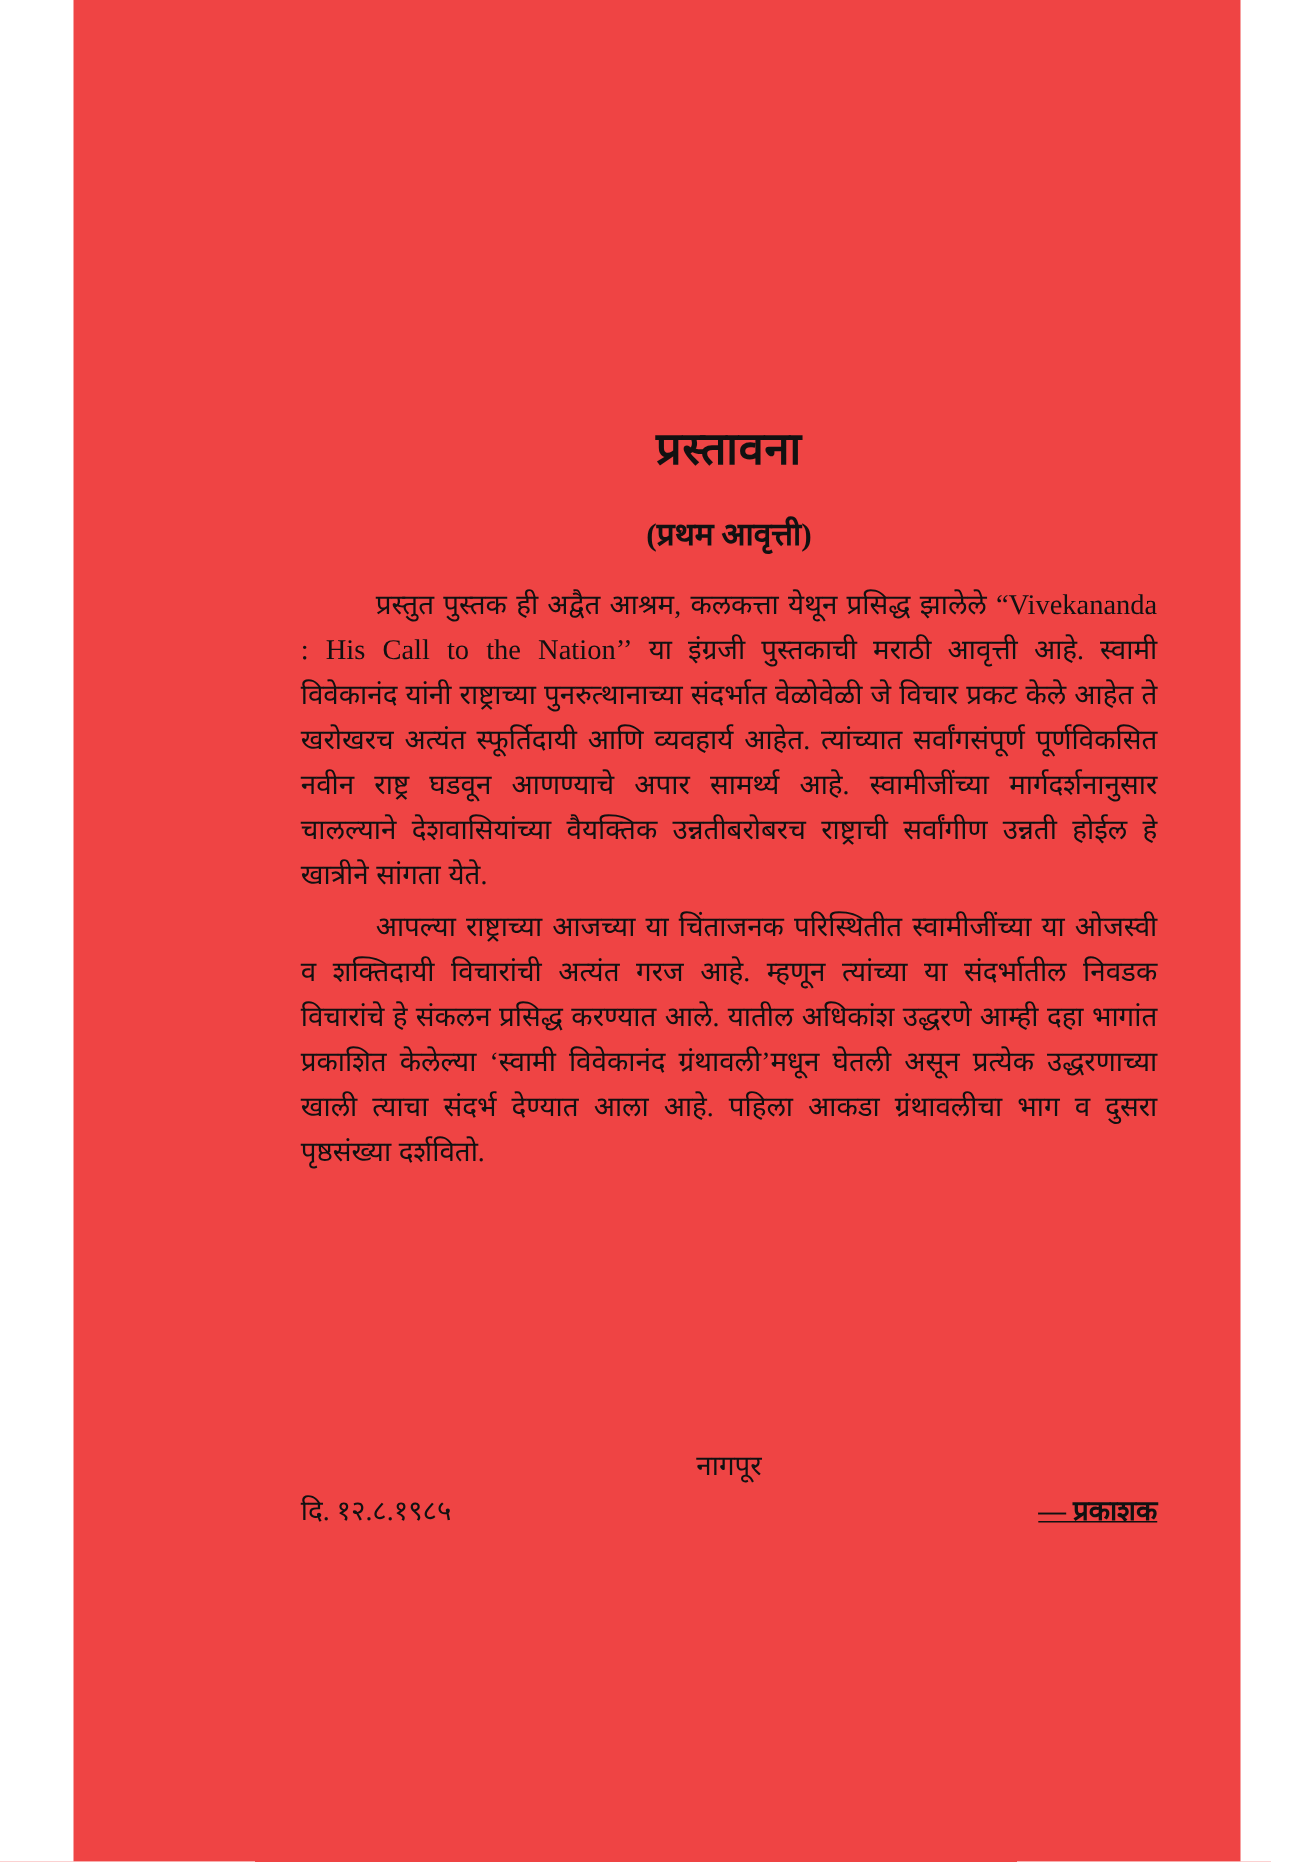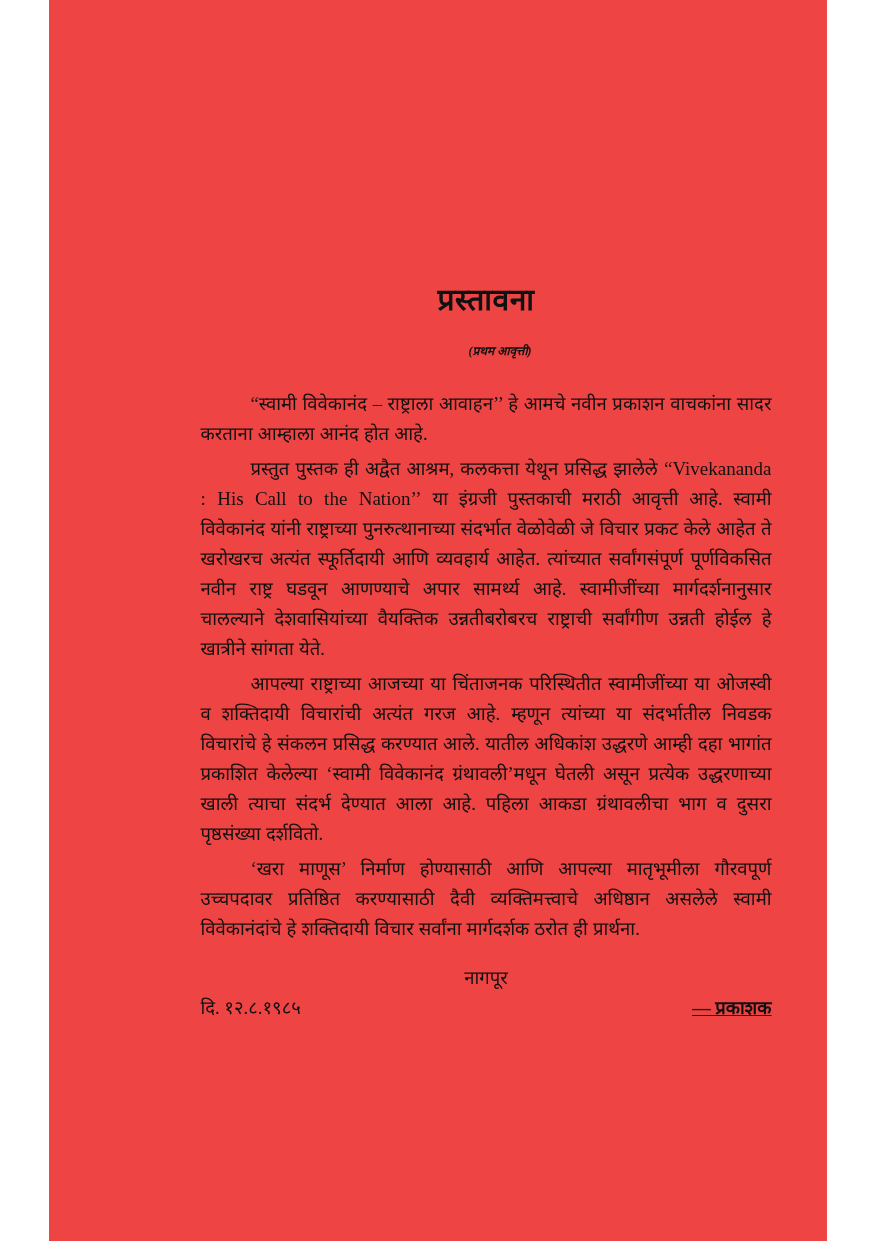--- a/index.html
+++ b/index.html
@@ -33,27 +33,26 @@
     left: 152px;
     top: 283px;
     width: 571px;
   }
 
   .doc-subtitle {
     margin: 0;
     padding: 0;
     text-align: center;
     font-weight: 700;
-    font-size: 12px;
+    font-size: 21px;
     line-height: 1.1;
     position: absolute;
-    left: 166px;
+    left: 152px;
     top: 345px;
     width: 571px;
-    font-style: italic;
   }
 
   
   .body-block {
     position: absolute;
     left: 152px;
     top: 389px;
     width: 571px;
   }
 
@@ -118,27 +117,25 @@
 <body>
 
 <div class="page">
 
   <h1 class="doc-title">प्रस्तावना</h1>
 
   <div class="doc-subtitle">(प्रथम आवृत्ती)</div>
 
   <div class="body-block">
 
-    <p class="para">“स्वामी विवेकानंद – राष्ट्राला आवाहन’’ हे आमचे नवीन प्रकाशन वाचकांना सादर करताना आम्हाला आनंद होत आहे.</p>
 
     <p class="para"><span>प्रस्तुत पुस्तक ही अद्वैत आश्रम, कलकत्ता येथून प्रसिद्ध झालेले </span><span class="en-title">“Vivekananda : His Call to the Nation’’</span><span> या इंग्रजी पुस्तकाची मराठी आवृत्ती आहे. स्वामी विवेकानंद यांनी राष्ट्राच्या पुनरुत्थानाच्या संदर्भात वेळोवेळी जे विचार प्रकट केले आहेत ते खरोखरच अत्यंत स्फूर्तिदायी आणि व्यवहार्य आहेत. त्यांच्यात सर्वांगसंपूर्ण पूर्णविकसित नवीन राष्ट्र घडवून आणण्याचे अपार सामर्थ्य आहे. स्वामीजींच्या मार्गदर्शनानुसार चालल्याने देशवासियांच्या वैयक्तिक उन्नतीबरोबरच राष्ट्राची सर्वांगीण उन्नती होईल हे खात्रीने सांगता येते.</span></p>
 
     <p class="para">आपल्या राष्ट्राच्या आजच्या या चिंताजनक परिस्थितीत स्वामीजींच्या या ओजस्वी व शक्तिदायी विचारांची अत्यंत गरज आहे. म्हणून त्यांच्या या संदर्भातील निवडक विचारांचे हे संकलन प्रसिद्ध करण्यात आले. यातील अधिकांश उद्धरणे आम्ही दहा भागांत प्रकाशित केलेल्या ‘स्वामी विवेकानंद ग्रंथावली’मधून घेतली असून प्रत्येक उद्धरणाच्या खाली त्याचा संदर्भ देण्यात आला आहे. पहिला आकडा ग्रंथावलीचा भाग व दुसरा पृष्ठसंख्या दर्शवितो.</p>
 
-    <p class="para">‘खरा माणूस’ निर्माण होण्यासाठी आणि आपल्या मातृभूमीला गौरवपूर्ण उच्चपदावर प्रतिष्ठित करण्यासाठी दैवी व्यक्तिमत्त्वाचे अधिष्ठान असलेले स्वामी विवेकानंदांचे हे शक्तिदायी विचार सर्वांना मार्गदर्शक ठरोत ही प्रार्थना.</p>
 
   </div>
 
   <div class="sig-block">
     <span class="sig-place">नागपूर</span>
     <div class="sig-row">
       <span class="sig-date">दि. १२.८.१९८५</span>
       <span class="sig-author">— प्रकाशक</span>
     </div>
   </div>

